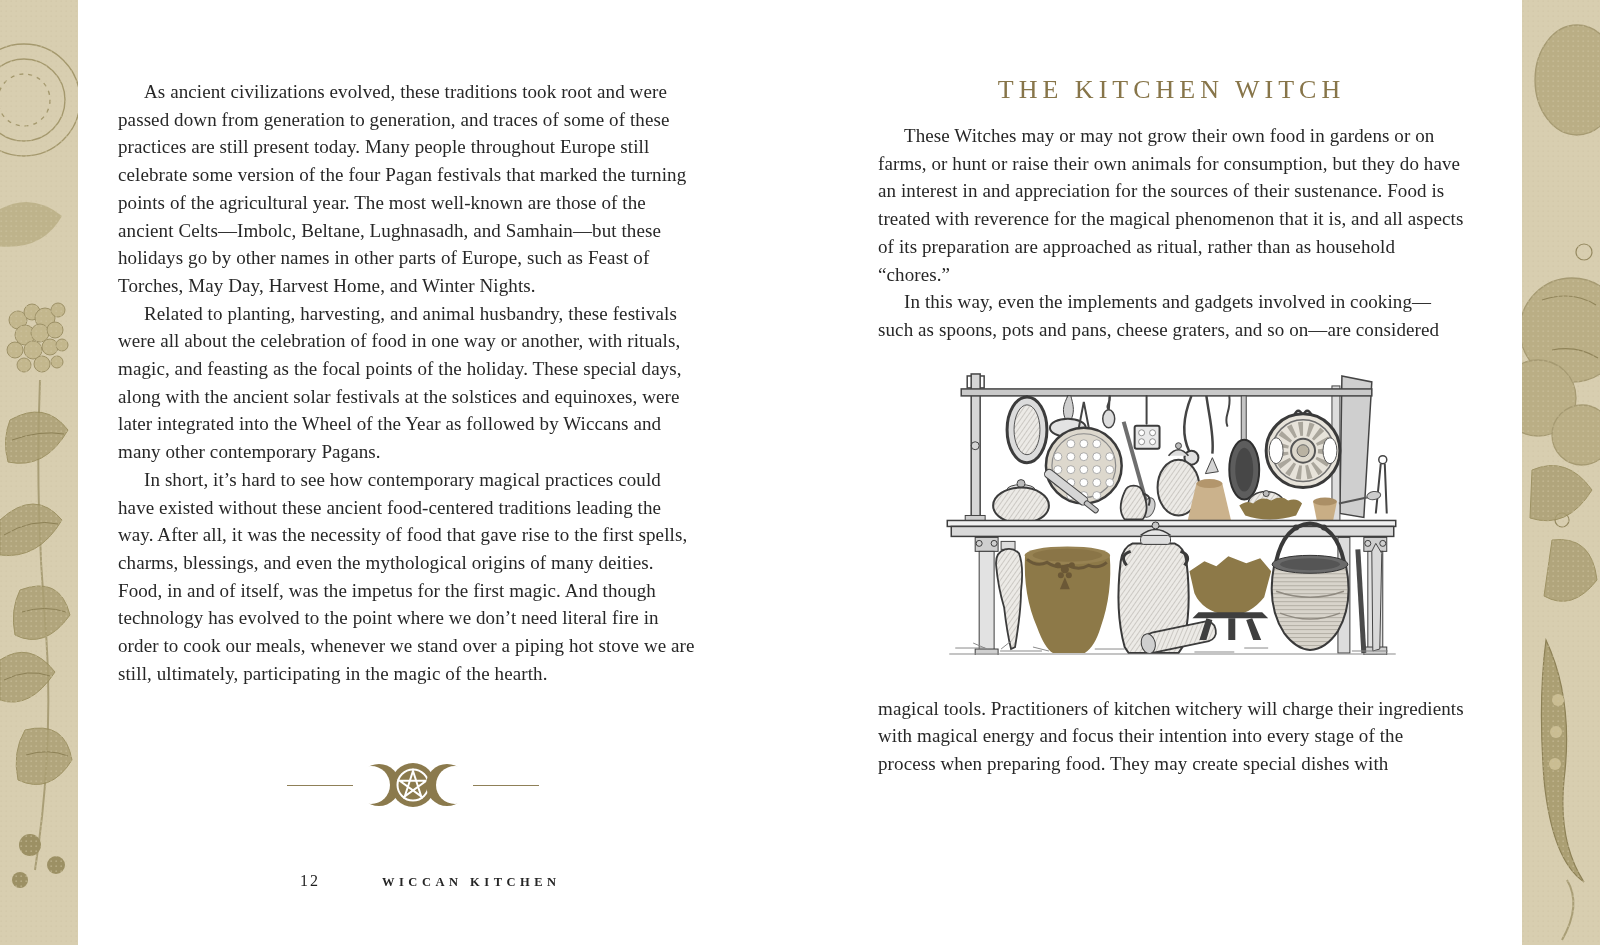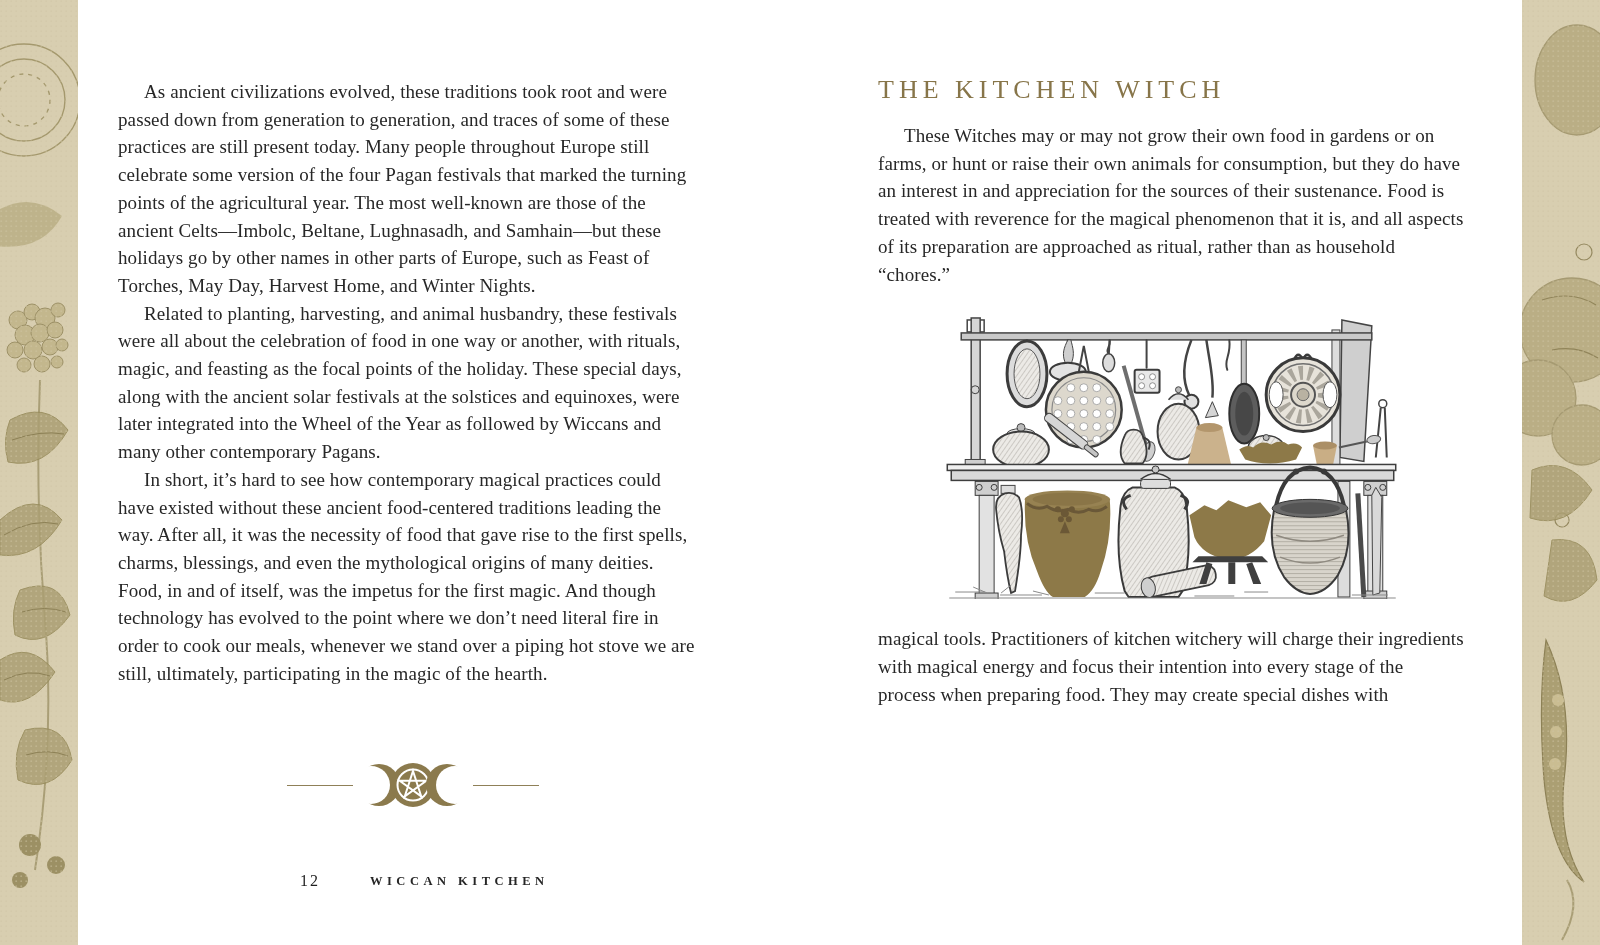--- a/index.html
+++ b/index.html
@@ -14,30 +14,30 @@
   .left-page{left:118px;width:578px;}
   .right-page{left:878px;width:587px;}
   .lp-inner{padding-top:78px;}
   .rp-inner{padding-top:74px;}
   p.body{
     margin:0;font-size:19px;line-height:27.7px;color:#272727;
     text-align:left;letter-spacing:0.1px;
   }
   p.indent{text-indent:26px;}
   h1.chapter-head{
-    margin:0 0 16px 0;font-weight:400;
+    margin:0 0 16px 0;text-align:center;font-weight:400;
     font-size:26px;letter-spacing:5px;color:#877549;line-height:32px;
   }
   figure.engraving{margin:22px auto 0 auto;width:456px;height:289px;padding:0;}
   .ornament{
     position:absolute;left:0;right:0;top:760px;
     display:flex;align-items:center;justify-content:center;gap:8px;
   }
   .ornament .rule{display:inline-block;width:66px;height:1px;background:#8f8058;}
-  .footer{position:absolute;top:872px;display:flex;align-items:center;gap:10px;}
+  .footer{position:absolute;top:872px;display:flex;align-items:flex-end;gap:22px;}
   .footer-left{left:182px;}
   .footer-right{right:102px;}
   .pagenum{font-size:16px;letter-spacing:2px;color:#1f1f1f;}
   .running-title{font-size:12.5px;letter-spacing:4.5px;font-weight:600;color:#262626;margin-left:40px;}
 </style>
 </head>
 <body>
 
 <svg class="strip left" viewBox="0 0 78 945" xmlns="http://www.w3.org/2000/svg" aria-hidden="true">
   <defs>
@@ -152,20 +152,21 @@
   <div class="footer footer-left">
     <span class="pagenum">12</span>
     <span class="running-title">WICCAN KITCHEN</span>
   </div>
 </div>
 
 <div class="page right-page">
   <div class="rp-inner">
     <h1 class="chapter-head">THE KITCHEN WITCH</h1>
     <p class="body indent">These Witches may or may not grow their own food in gardens or on farms, or hunt or raise their own animals for consumption, but they do have an interest in and appreciation for the sources of their sustenance. Food is treated with reverence for the magical phenomenon that it is, and all aspects of its preparation are approached as ritual, rather than as household “chores.”</p>
+    <p class="body indent">In this way, even the implements and gadgets involved in cooking—such as spoons, pots and pans, cheese graters, and so on—are considered</p>
 
     <figure class="engraving">
       <svg viewBox="0 0 455 290" width="456" height="289" xmlns="http://www.w3.org/2000/svg" aria-hidden="true">
         <defs>
           <pattern id="ht" width="4" height="4" patternUnits="userSpaceOnUse" patternTransform="rotate(35)">
             <rect width="4" height="4" fill="#eceae6"></rect>
             <line x1="0" y1="0" x2="0" y2="4" stroke="#b5b2ac" stroke-width="1.2"></line>
           </pattern>
           <pattern id="ht2" width="4" height="4" patternUnits="userSpaceOnUse" patternTransform="rotate(90)">
             <rect width="4" height="4" fill="#d8d4cb"></rect>
@@ -385,16 +386,16 @@
         </g>
 
         <g stroke="#8a8a8a" stroke-width="1" fill="none">
           <path d="M4,289 h448"></path>
           <path d="M10,283 h30 M55,286 h42 M150,284 h30 M250,287 h40 M300,283 h24 M408,286 h36"></path>
           <path d="M28,278 l14,6 M66,276 l-10,8 M88,282 l16,4"></path>
         </g>
       </svg>
     </figure>
 
-    <p class="body" style="margin-top:26px;">magical tools. Practitioners of kitchen witchery will charge their ingredients with magical energy and focus their intention into every stage of the process when preparing food. They may create special dishes with</p>
+    <p class="body" style="margin-top:40px;">magical tools. Practitioners of kitchen witchery will charge their ingredients with magical energy and focus their intention into every stage of the process when preparing food. They may create special dishes with</p>
   </div>
 
 </div>
 
 </body></html>

